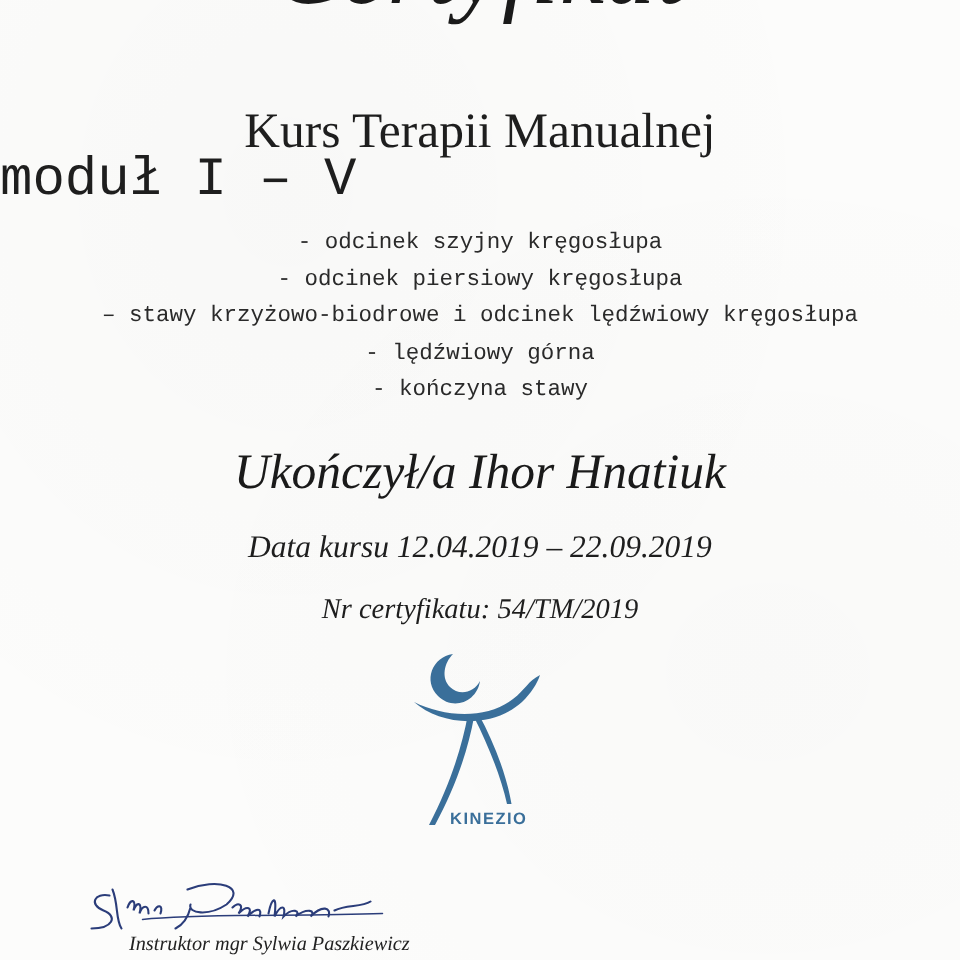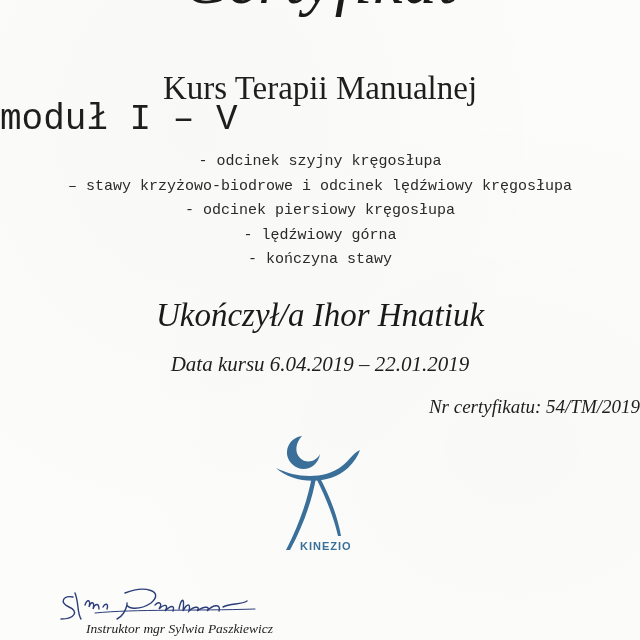--- a/index.html
+++ b/index.html
@@ -91,21 +91,21 @@
       font-family: "Liberation Serif", serif;
       font-style: italic;
       font-size: 21px;
       line-height: 28px;
       color: #1e1e1e;
     }
     .cert-no {
       position: absolute;
       left: 0; right: 0;
       top: 394px;
-      text-align: right;
+      text-align: center;
       font-family: "Liberation Serif", serif;
       font-style: italic;
       font-size: 19px;
       line-height: 26px;
       color: #1e1e1e;
     }
     .logo {
       position: absolute;
       left: 272px;
       top: 428px;
@@ -147,29 +147,29 @@
 <div class="page">
 
   <div class="heading-top">Certyfikat</div>
 
   <div class="course-title">Kurs Terapii Manualnej</div>
 
   <div class="module-line">moduł I – V</div>
 
   <ul class="topics">
     <li>- odcinek szyjny kręgosłupa</li>
+    <li>- odcinek piersiowy kręgosłupa</li>
     <li>– stawy krzyżowo-biodrowe i odcinek lędźwiowy kręgosłupa</li>
-    <li>- odcinek piersiowy kręgosłupa</li>
     <li>- lędźwiowy górna</li>
     <li>- kończyna stawy</li>
   </ul>
 
   <div class="completed">Ukończył/a Ihor Hnatiuk</div>
 
-  <div class="course-date">Data kursu 6.04.2019 – 22.01.2019</div>
+  <div class="course-date">Data kursu 12.04.2019 – 22.09.2019</div>
 
   <div class="cert-no">Nr certyfikatu: 54/TM/2019</div>
 
   <svg class="logo" viewBox="0 0 100 130" xmlns="http://www.w3.org/2000/svg">
 
     <path d="M30 8 C16 10 10 26 20 36 C30 46 46 40 48 26 C44 34 34 36 28 30 C22 24 24 14 30 8 Z" fill="#3a6f9a"></path>
 
     <path d="M4 40 C22 56 56 58 76 40 C82 34 86 28 88 22 C80 26 78 32 70 38 C52 52 24 50 4 40 Z" fill="#3a6f9a"></path>
 
     <path d="M40 48 C36 70 28 95 14 122 L18 122 C32 96 40 72 44 50 Z" fill="#3a6f9a"></path>

